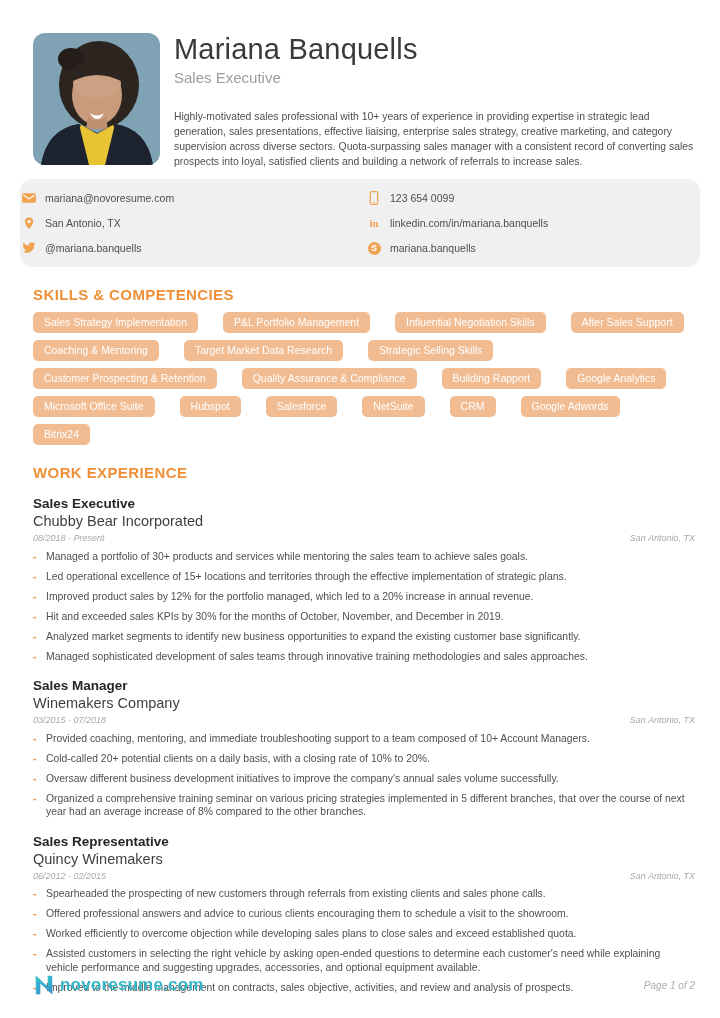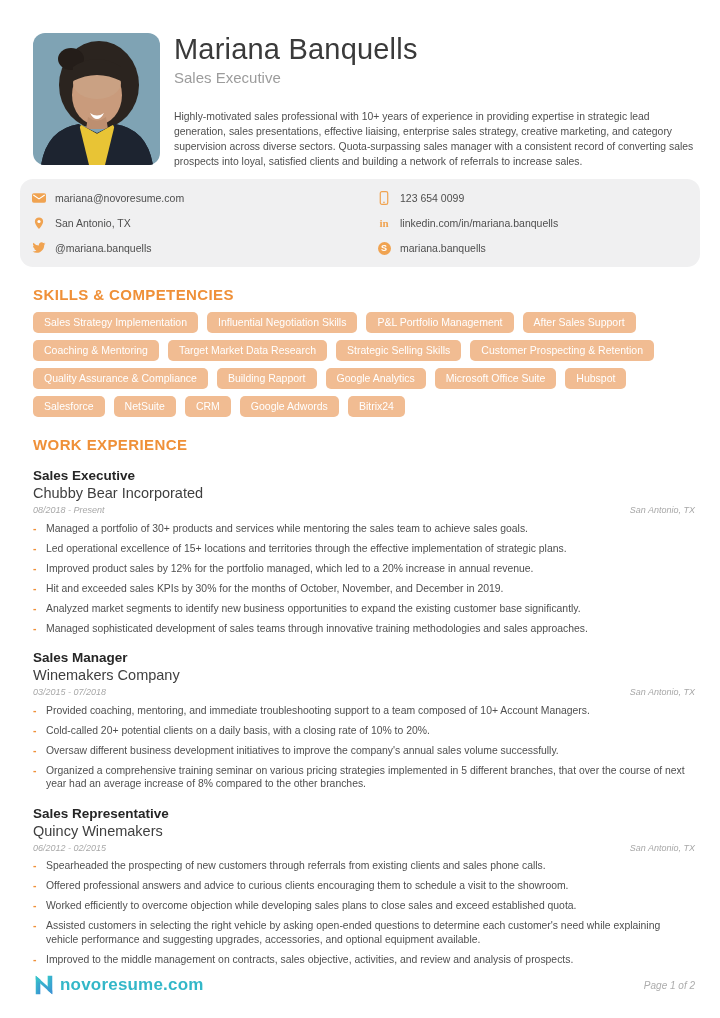--- a/index.html
+++ b/index.html
@@ -17,42 +17,42 @@
   }
   .photo svg { display:block; }
   .header-right { flex:1; padding-top:0; }
   .name { font-size:29px; font-weight:400; color:#3a3a3a; letter-spacing:.2px; }
   .role { font-size:15px; color:#9c9c9c; margin-top:3px; }
   .summary { font-size:10.4px; line-height:15px; color:#4f4f4f; margin-top:23px; }
 
   
   .contact {
     margin:10px 20px 0 20px; background:#f0f0f1; border-radius:13px;
-    display:flex; padding:12px 12px;
+    display:flex; padding:12px 2px;
   }
   .contact-col { display:flex; flex-direction:column; gap:11px; }
   .contact-col.left { width:345px; }
   .contact-col.right { flex:1; }
   .contact-row { display:flex; align-items:center; gap:9px; height:14px; }
   .contact-row .cicon { width:14px; height:14px; display:inline-flex; align-items:center; justify-content:center; flex:0 0 auto; }
   .contact-row .cval { font-size:10.5px; color:#4e4e4e; }
   .in-glyph { font-size:11px; font-weight:700; color:#f0a351; font-family:"Liberation Serif", serif; }
   .skype-glyph {
     width:13px; height:13px; border-radius:50%; background:#f0a351; color:#fff;
     font-size:9px; font-weight:700; display:inline-flex; align-items:center; justify-content:center;
   }
 
   
   .sec-heading {
     font-size:15px; font-weight:700; color:#ef9038; letter-spacing:.4px;
     margin:19px 25px 0 33px;
   }
 
   
-  .pills { margin:9px 25px 0 33px; display:flex; flex-wrap:wrap; gap:7px 9px; }
+  .pills { margin:9px 25px 0 33px; display:flex; flex-wrap:wrap; gap:7px 25px; }
   .pill {
     background:#f1bc92; color:#ffffff; font-size:10.5px;
     padding:4px 11px 5px 11px; border-radius:5px; white-space:nowrap;
   }
 
   
   .jobs { margin:0 25px 0 33px; }
   .job { margin-top:15px; }
   .job-title { font-size:13.5px; font-weight:700; color:#262626; }
   .job-company { font-size:14.5px; color:#3f3f3f; margin-top:2px; }
@@ -159,22 +159,22 @@
             <span class="skype-glyph">S</span>
           </span>
         <span class="cval">mariana.banquells</span>
       </div>
     </div>
   </div>
 
   <div class="sec-heading">SKILLS &amp; COMPETENCIES</div>
   <div class="pills">
       <span class="pill">Sales Strategy Implementation</span>
+      <span class="pill">P&amp;L Portfolio Management</span>
       <span class="pill">Influential Negotiation Skills</span>
-      <span class="pill">P&amp;L Portfolio Management</span>
       <span class="pill">After Sales Support</span>
       <span class="pill">Coaching &amp; Mentoring</span>
       <span class="pill">Target Market Data Research</span>
       <span class="pill">Strategic Selling Skills</span>
       <span class="pill">Customer Prospecting &amp; Retention</span>
       <span class="pill">Quality Assurance &amp; Compliance</span>
       <span class="pill">Building Rapport</span>
       <span class="pill">Google Analytics</span>
       <span class="pill">Microsoft Office Suite</span>
       <span class="pill">Hubspot</span>

